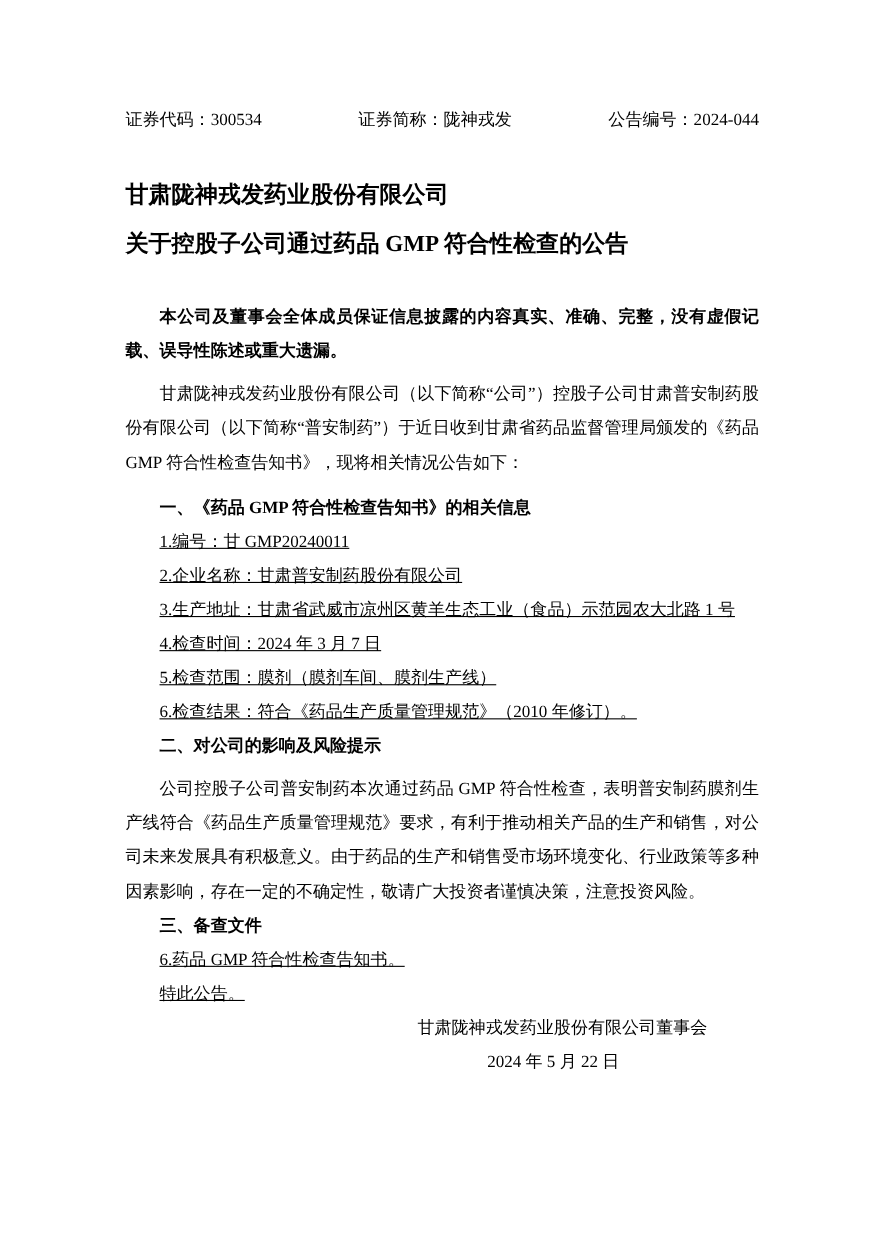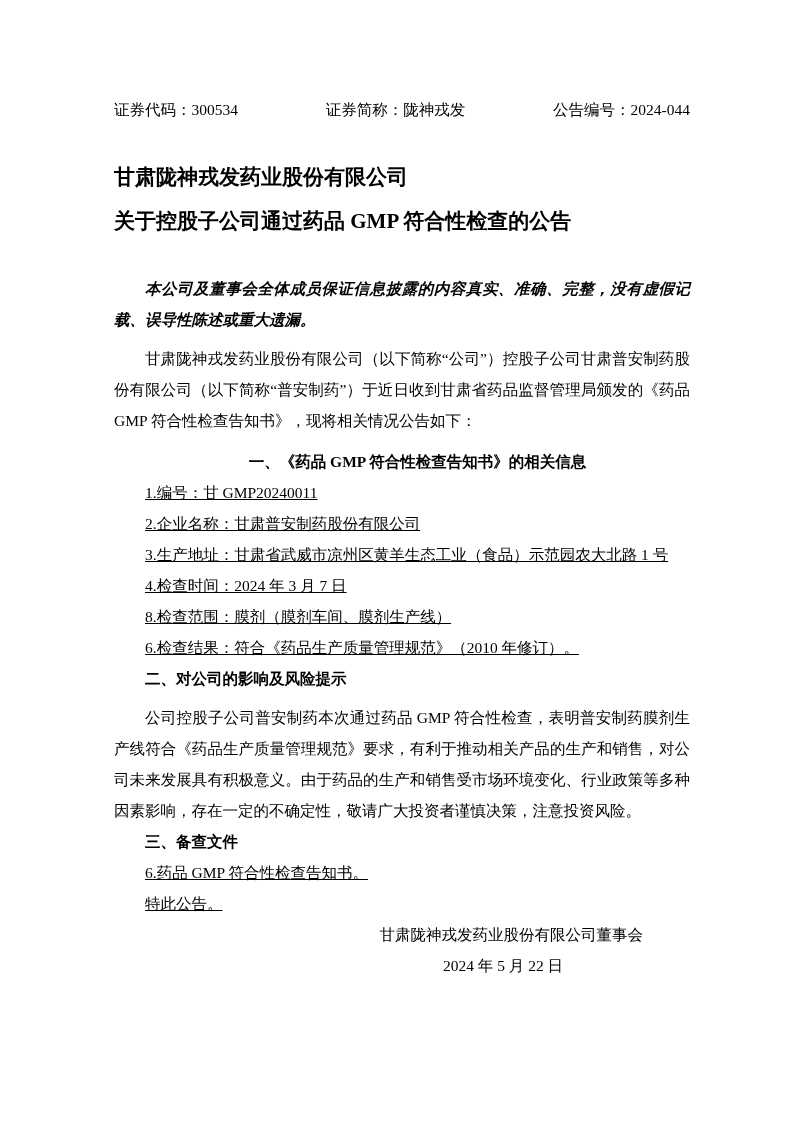--- a/index.html
+++ b/index.html
@@ -37,36 +37,34 @@
   p {
     margin: 0;
     font-size: 15.5px;
     line-height: 31px;
   }
   .notice {
     font-weight: bold;
     text-indent: 2em;
     text-align: justify;
     margin-top: 37px;
-    font-style: italic;
   }
   .para {
     text-indent: 2em;
     text-align: justify;
   }
   .para.gap {
     margin-top: 8px;
   }
   .sec-head {
     font-weight: bold;
     text-indent: 2em;
   }
   .sec-head.gap {
     margin-top: 10px;
-    text-align: center;
   }
   .item {
     text-indent: 2em;
     text-decoration: underline;
   }
   .signature {
     text-align: right;
     padding-right: 47px;
   }
   .sign-date {
@@ -90,21 +88,21 @@
 
   <p class="notice">本公司及董事会全体成员保证信息披露的内容真实、准确、完整，没有虚假记载、误导性陈述或重大遗漏。</p>
 
   <p class="para gap">甘肃陇神戎发药业股份有限公司（以下简称“公司”）控股子公司甘肃普安制药股份有限公司（以下简称“普安制药”）于近日收到甘肃省药品监督管理局颁发的《药品 GMP 符合性检查告知书》，现将相关情况公告如下：</p>
 
   <p class="sec-head gap">一、《药品 GMP 符合性检查告知书》的相关信息</p>
   <p class="item">1.编号：甘 GMP20240011</p>
   <p class="item">2.企业名称：甘肃普安制药股份有限公司</p>
   <p class="item">3.生产地址：甘肃省武威市凉州区黄羊生态工业（食品）示范园农大北路 1 号</p>
   <p class="item">4.检查时间：2024 年 3 月 7 日</p>
-  <p class="item">8.检查范围：膜剂（膜剂车间、膜剂生产线）</p>
+  <p class="item">5.检查范围：膜剂（膜剂车间、膜剂生产线）</p>
   <p class="item">6.检查结果：符合《药品生产质量管理规范》（2010 年修订）。</p>
 
   <p class="sec-head">二、对公司的影响及风险提示</p>
   <p class="para gap">公司控股子公司普安制药本次通过药品 GMP 符合性检查，表明普安制药膜剂生产线符合《药品生产质量管理规范》要求，有利于推动相关产品的生产和销售，对公司未来发展具有积极意义。由于药品的生产和销售受市场环境变化、行业政策等多种因素影响，存在一定的不确定性，敬请广大投资者谨慎决策，注意投资风险。</p>
 
   <p class="sec-head">三、备查文件</p>
   <p class="item">6.药品 GMP 符合性检查告知书。</p>
   <p class="item">特此公告。</p>
 
   <p class="signature">甘肃陇神戎发药业股份有限公司董事会</p>

